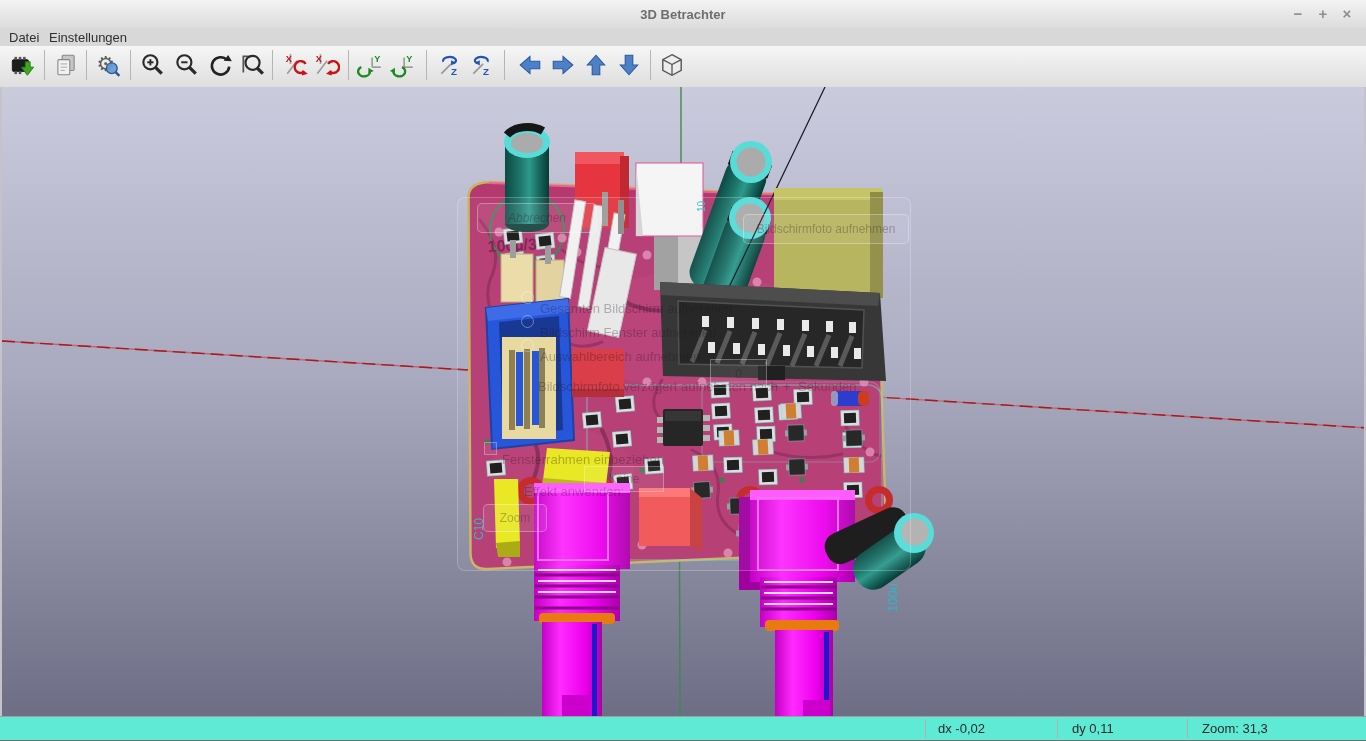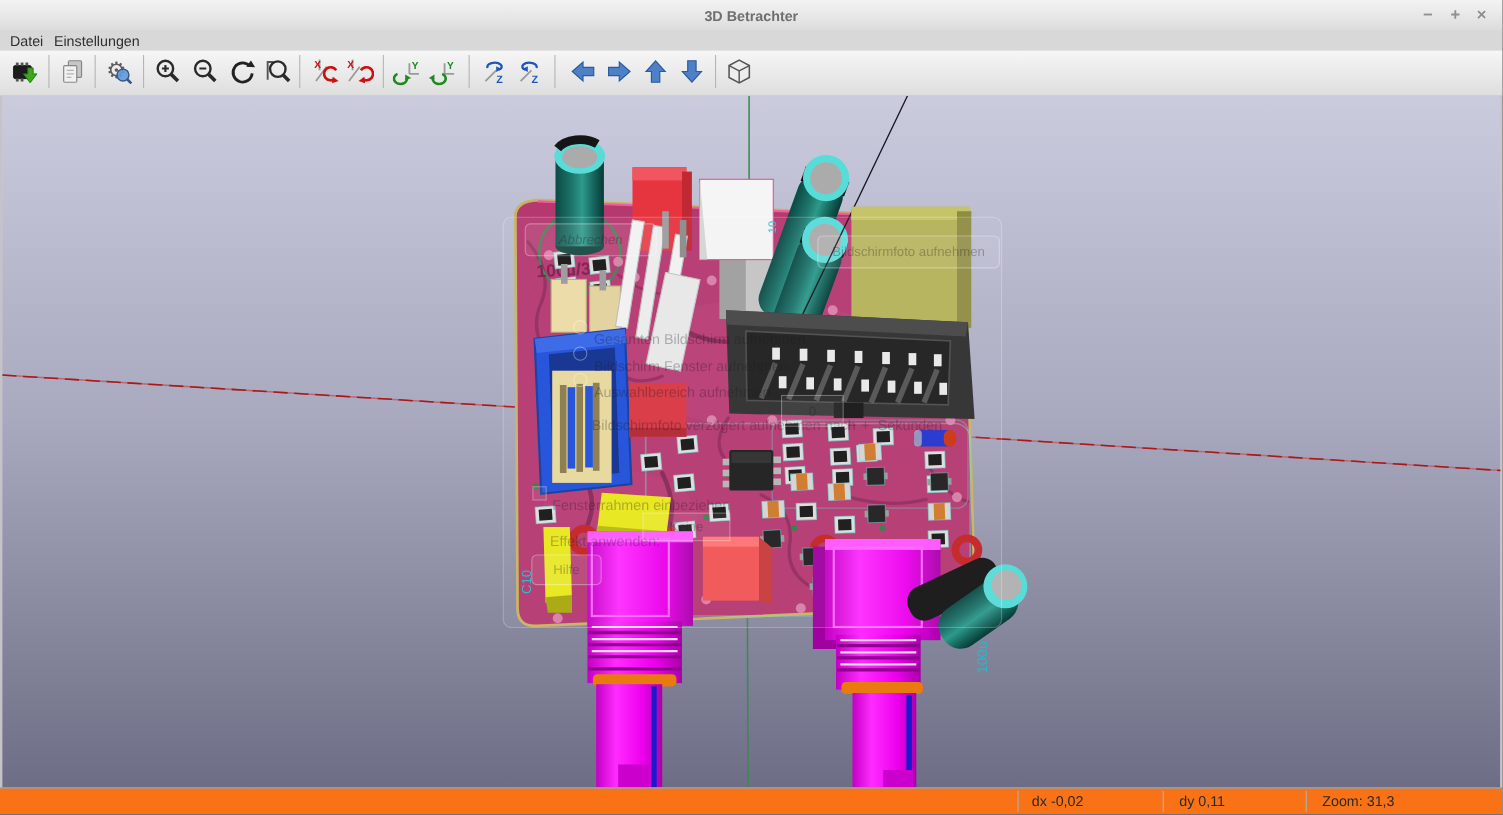--- a/index.html
+++ b/index.html
@@ -29,21 +29,21 @@
   
   #ghost{left:455px;top:110px;width:452px;height:372px;border:1px solid rgba(255,255,255,.22);
     border-radius:8px;background:rgba(238,238,248,.05);pointer-events:none;color:rgba(30,24,30,.30);}
   .g-btn{position:absolute;border:1px solid rgba(255,255,255,.30);border-radius:5px;
     background:rgba(255,255,255,.07);font-size:12px;display:flex;align-items:center;justify-content:center;}
   .g-text{position:absolute;font-size:13px;white-space:nowrap;margin-top:12px;}
   .g-circle{position:absolute;width:11px;height:11px;border:1px solid rgba(255,255,255,.35);border-radius:50%;}
   .g-box{position:absolute;border:1px solid rgba(255,255,255,.30);background:rgba(255,255,255,.06);
     font-size:12px;display:flex;align-items:center;justify-content:center;}
   
-  #statusbar{left:0;top:716px;width:1366px;height:23px;background:#f97316;
+  #statusbar{left:0;top:716px;width:1366px;height:23px;background:#5eead4;
     border-top:1px solid #9e9e9e;border-bottom:2px solid #707070;}
   .status-text{top:4px;font-size:13px;color:#2a2a2a;}
   .ssep{top:2px;width:1px;height:19px;background:#b0b0b0;}
 </style>
 </head>
 <body>
 
 <div id="win">
 
   <div id="titlebar" class="abs">
@@ -686,23 +686,23 @@
       <div class="g-text" style="left:82px;top:115px;">Bildschirm Fenster aufnehmen</div>
       <div class="g-circle" style="left:63px;top:141px;"></div>
       <div class="g-text" style="left:82px;top:139px;">Auswahlbereich aufnehmen</div>
       <div class="g-text" style="left:80px;top:169px;">Bildschirmfoto verzögert aufnehmen nach</div>
       <div class="g-box" style="left:252px;top:161px;width:55px;height:27px;">0</div>
       <div class="g-text" style="left:313px;top:169px;">−</div>
       <div class="g-text" style="left:325px;top:169px;">+</div>
       <div class="g-text" style="left:340px;top:169px;">Sekunden</div>
       <div class="g-box" style="left:26px;top:244px;width:11px;height:11px;"></div>
       <div class="g-text" style="left:44px;top:242px;">Fensterrahmen einbeziehen</div>
-      <div class="g-text" style="left:42px;top:274px;text-align:center;">Effekt anwenden:</div>
+      <div class="g-text" style="left:66px;top:274px;text-align:center;">Effekt anwenden:</div>
       <div class="g-box" style="left:105px;top:268px;width:78px;height:24px;margin-left:21px;">Keine</div>
-      <div class="g-btn" style="left:25px;top:306px;width:62px;height:26px;">Hilfe</div>
+      <div class="g-btn" style="left:25px;top:306px;width:62px;height:26px;">Zoom</div>
     </div>
   </div>
 
   <div id="statusbar" class="abs">
     <div class="abs ssep" style="left:925px;"></div>
     <span class="abs status-text" style="left:938px;">dx -0,02</span>
     <div class="abs ssep" style="left:1057px;"></div>
     <span class="abs status-text" style="left:1072px;">dy 0,11</span>
     <div class="abs ssep" style="left:1187px;"></div>
     <span class="abs status-text" style="left:1202px;">Zoom: 31,3</span>

